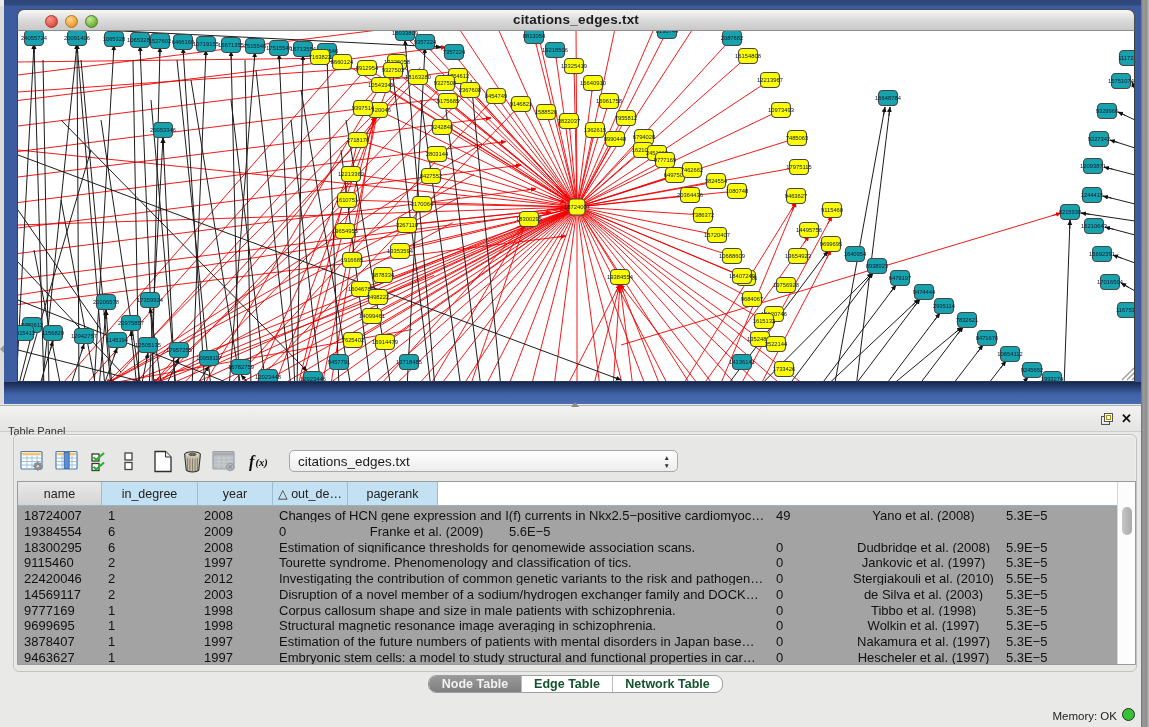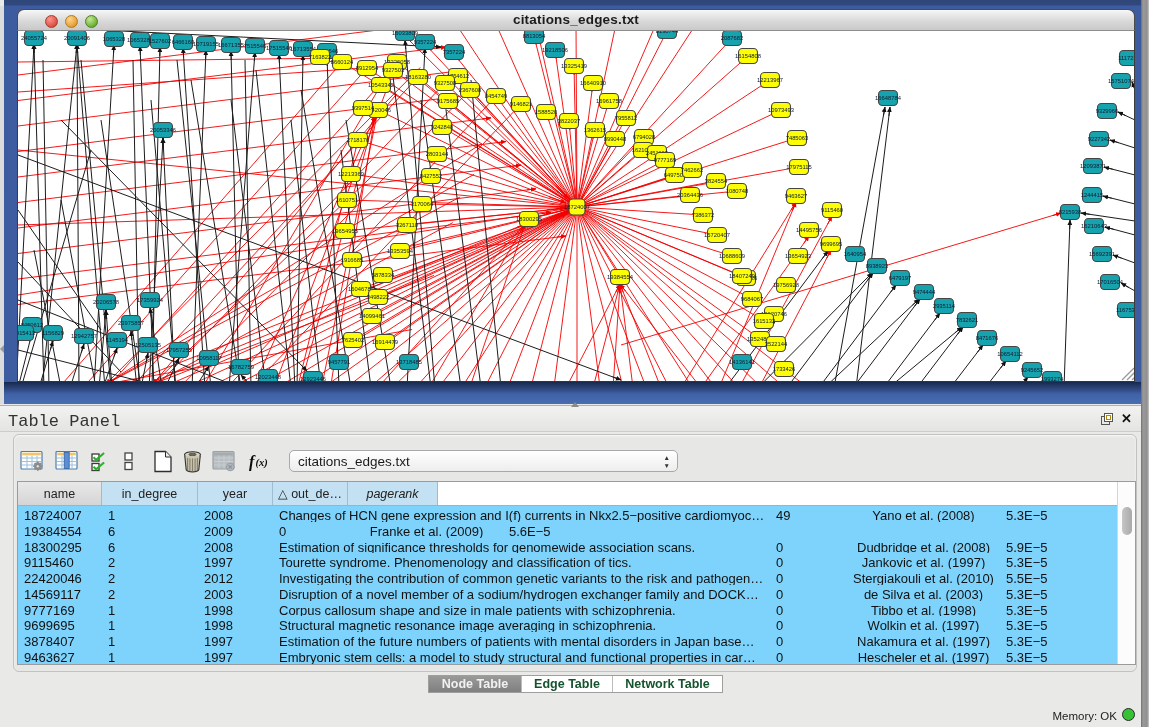--- a/index.html
+++ b/index.html
@@ -26,69 +26,69 @@
 #canvas { position:absolute; left:17px; top:31px; width:1118px; height:351px;
   background:#fff; border-left:1px solid #3c3c3c; border-right:1px solid #3c3c3c;
   border-bottom:1px solid #26345c; overflow:hidden; }
 
 
 #tablepanel { position:absolute; left:0; top:404px; width:1141px; height:323px;
   background:#e9e9e7; }
 #tpheader { position:absolute; left:0; top:1px; width:100%; height:27px;
   background:linear-gradient(#f2f2f0,#e4e4e2); border-top:1px solid #b0b0b0;
   border-bottom:1px solid #cdcdcb; }
-#tpheader span { position:absolute; left:8px; top:6px; font-size:17px; color:#333;font-family:Liberation Mono, monospace; }
+#tpheader span { position:absolute; left:8px; top:19px; font-size:11px; color:#333; }
 #divmark { position:absolute; left:571px; top:-4px; width:0; height:0;
   border-left:4px solid transparent; border-right:4px solid transparent;
   border-bottom:5px solid #8a8a8a; }
 #floatico { position:absolute; right:28px; top:7px; width:12px; height:12px; }
 #closeico { position:absolute; right:9px; top:5px; font-size:13px; font-weight:bold; color:#111; }
 #inset { position:absolute; left:13px; top:30px; width:1124px; height:238px;
   background:#e7e7e5; border:1px solid #c2c2c0; border-radius:6px;
   box-shadow:inset 0 1px 2px rgba(255,255,255,.8); }
 
 
 #combo { position:absolute; left:289px; top:450px; width:389px; height:22px;
   background:linear-gradient(#ffffff,#ededed); border:1px solid #a9a9a9;
   border-radius:5px; }
 #combo .cap { position:absolute; left:8px; top:3px; font-size:13.5px; color:#1a1a1a; }
 #combo .arr { position:absolute; right:7px; top:3px; font-size:6.5px; color:#333; line-height:7.5px; }
 
 
 #tbl { position:absolute; left:17px; top:481px; width:1119px; height:184px;
-  background:#7dd3fc; border:1px solid #9b9b9b; font-size:12.5px; overflow:hidden; }
+  background:#a3a3a3; border:1px solid #9b9b9b; font-size:12.5px; overflow:hidden; }
 #thead { position:absolute; left:0; top:0; width:1099px; height:24px; display:flex;
   background:#fff; border-bottom:1px solid #9ab4c4; color:#222; }
 #thead .h { background:#c3e1f2; border-right:1px solid #9fbdd1; text-align:center;
   font-size:12.5px; overflow:hidden; white-space:nowrap; line-height:24px; }
 #thead .h1 { width:84px;  background:linear-gradient(#e8e8e8,#d5d5d5) !important; border-right:1px solid #b5b5b5;}
 #thead .h2 { width:96px; }
 #thead .h3 { width:75px; }
 #thead .h4 { width:497px; }
 #thead .h5 { width:75px; }
 #thead .h6 { width:157px; }
-#thead .h7 { width:90px;font-style:italic; }
+#thead .h7 { width:90px; }
 #tbody { position:absolute; left:0; top:24px; width:1099px; }
 .tr { display:flex; font-size:13px; height:15.75px; line-height:19.5px; white-space:nowrap; color:#111; }
 .c { overflow:hidden; }
 .c1 { width:84px;  padding-left:6px; }
 .c2 { width:96px;  padding-left:6px; }
 .c3 { width:75px;  padding-left:6px; }
 .c4 { width:497px; padding-left:6px; }
 .c5 { width:75px;  padding-left:6px; }
 .c6 { width:157px; text-align:center; }
 .c7 { width:90px;  padding-left:4px; }
 #vscroll { position:absolute; right:0; top:0; width:18px; height:182px;
   background:#fcfcfc; border-left:1px solid #d5d5d5; }
 #vthumb { position:absolute; left:3.5px; top:25px; width:10px; height:28px;
   background:linear-gradient(90deg,#c6c6c6,#a9a9a9); border-radius:5px; }
 
 
 #tabs { position:absolute; left:428px; top:675px; height:18px; display:flex;
-  border:1px solid #9e9e9e; border-radius:0; overflow:hidden;
+  border:1px solid #9e9e9e; border-radius:8px; overflow:hidden;
   background:#fff; font-size:12.5px; font-weight:bold; }
 #tabs div { padding:0; text-align:center; line-height:17px; color:#14532d; }
 #tabs .sel { background:linear-gradient(#9a9a9a,#7f7f7f); color:#f2f2f2; }
 #tabs .t1 { width:92px; }
 #tabs .t2 { width:91px; border-left:1px solid #bbb; }
 #tabs .t3 { width:110px; border-left:1px solid #bbb; }
 
 #memory { position:absolute; right:32px; top:710px; font-size:11.5px; color:#222; }
 #memdot { position:absolute; right:14px; top:708px; width:13px; height:13px;
   background:#35c335; border:1.5px solid #2a2a2a; border-radius:50%; }

